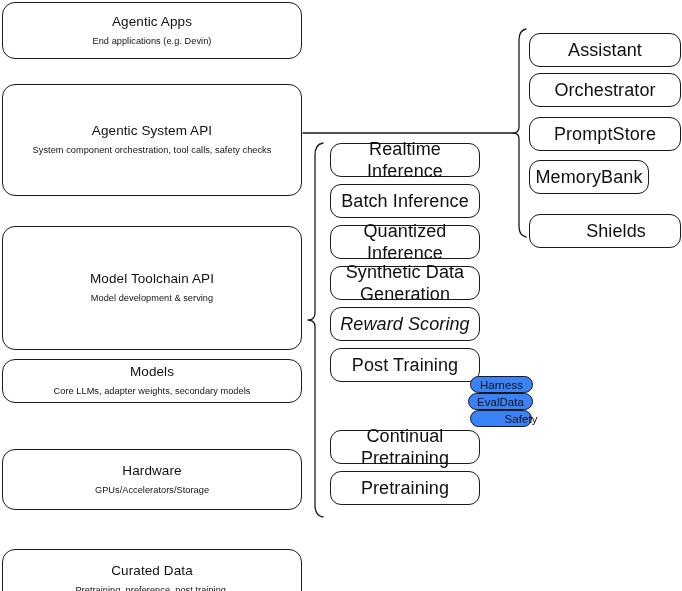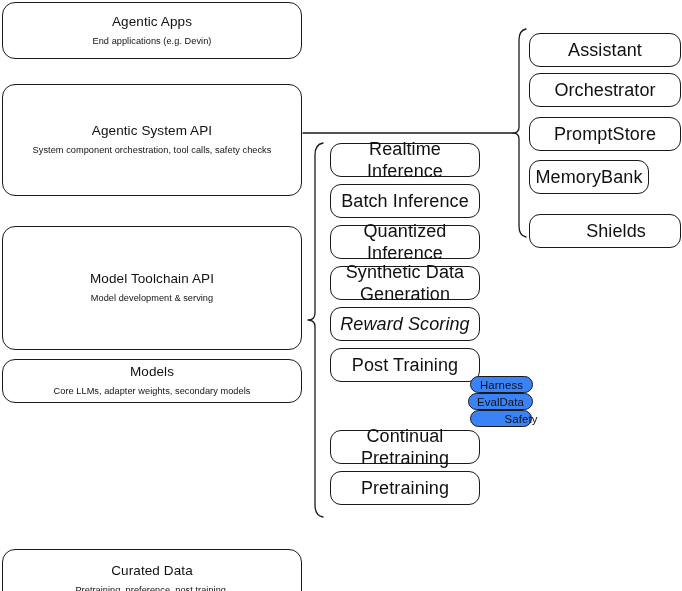--- a/index.html
+++ b/index.html
@@ -104,20 +104,24 @@
   <div class="box layer" style="left:2px; top:226px; width:300px; height:124px;">
     <div class="layer-title">Model Toolchain API</div>
     <div class="layer-sub">Model development &amp; serving</div>
   </div>
 
   <div class="box layer" style="left:2px; top:359px; width:300px; height:44px;">
     <div class="layer-title">Models</div>
     <div class="layer-sub">Core LLMs, adapter weights, secondary models</div>
   </div>
 
+  <div class="box layer" style="left:2px; top:449px; width:300px; height:61px;">
+    <div class="layer-title">Hardware</div>
+    <div class="layer-sub">GPUs/Accelerators/Storage</div>
+  </div>
 
   <div class="box layer" style="left:2px; top:549px; width:300px; height:61px;">
     <div class="layer-title">Curated Data</div>
     <div class="layer-sub">Pretraining, preference, post training.</div>
   </div>
 
   <div class="connector" style="left:0; top:0; width:682px; height:591px;">
     <svg width="682" height="591" viewBox="0 0 682 591" aria-hidden="true">
 
       <path class="stroke" d="M 303 133 L 513 133"></path>

